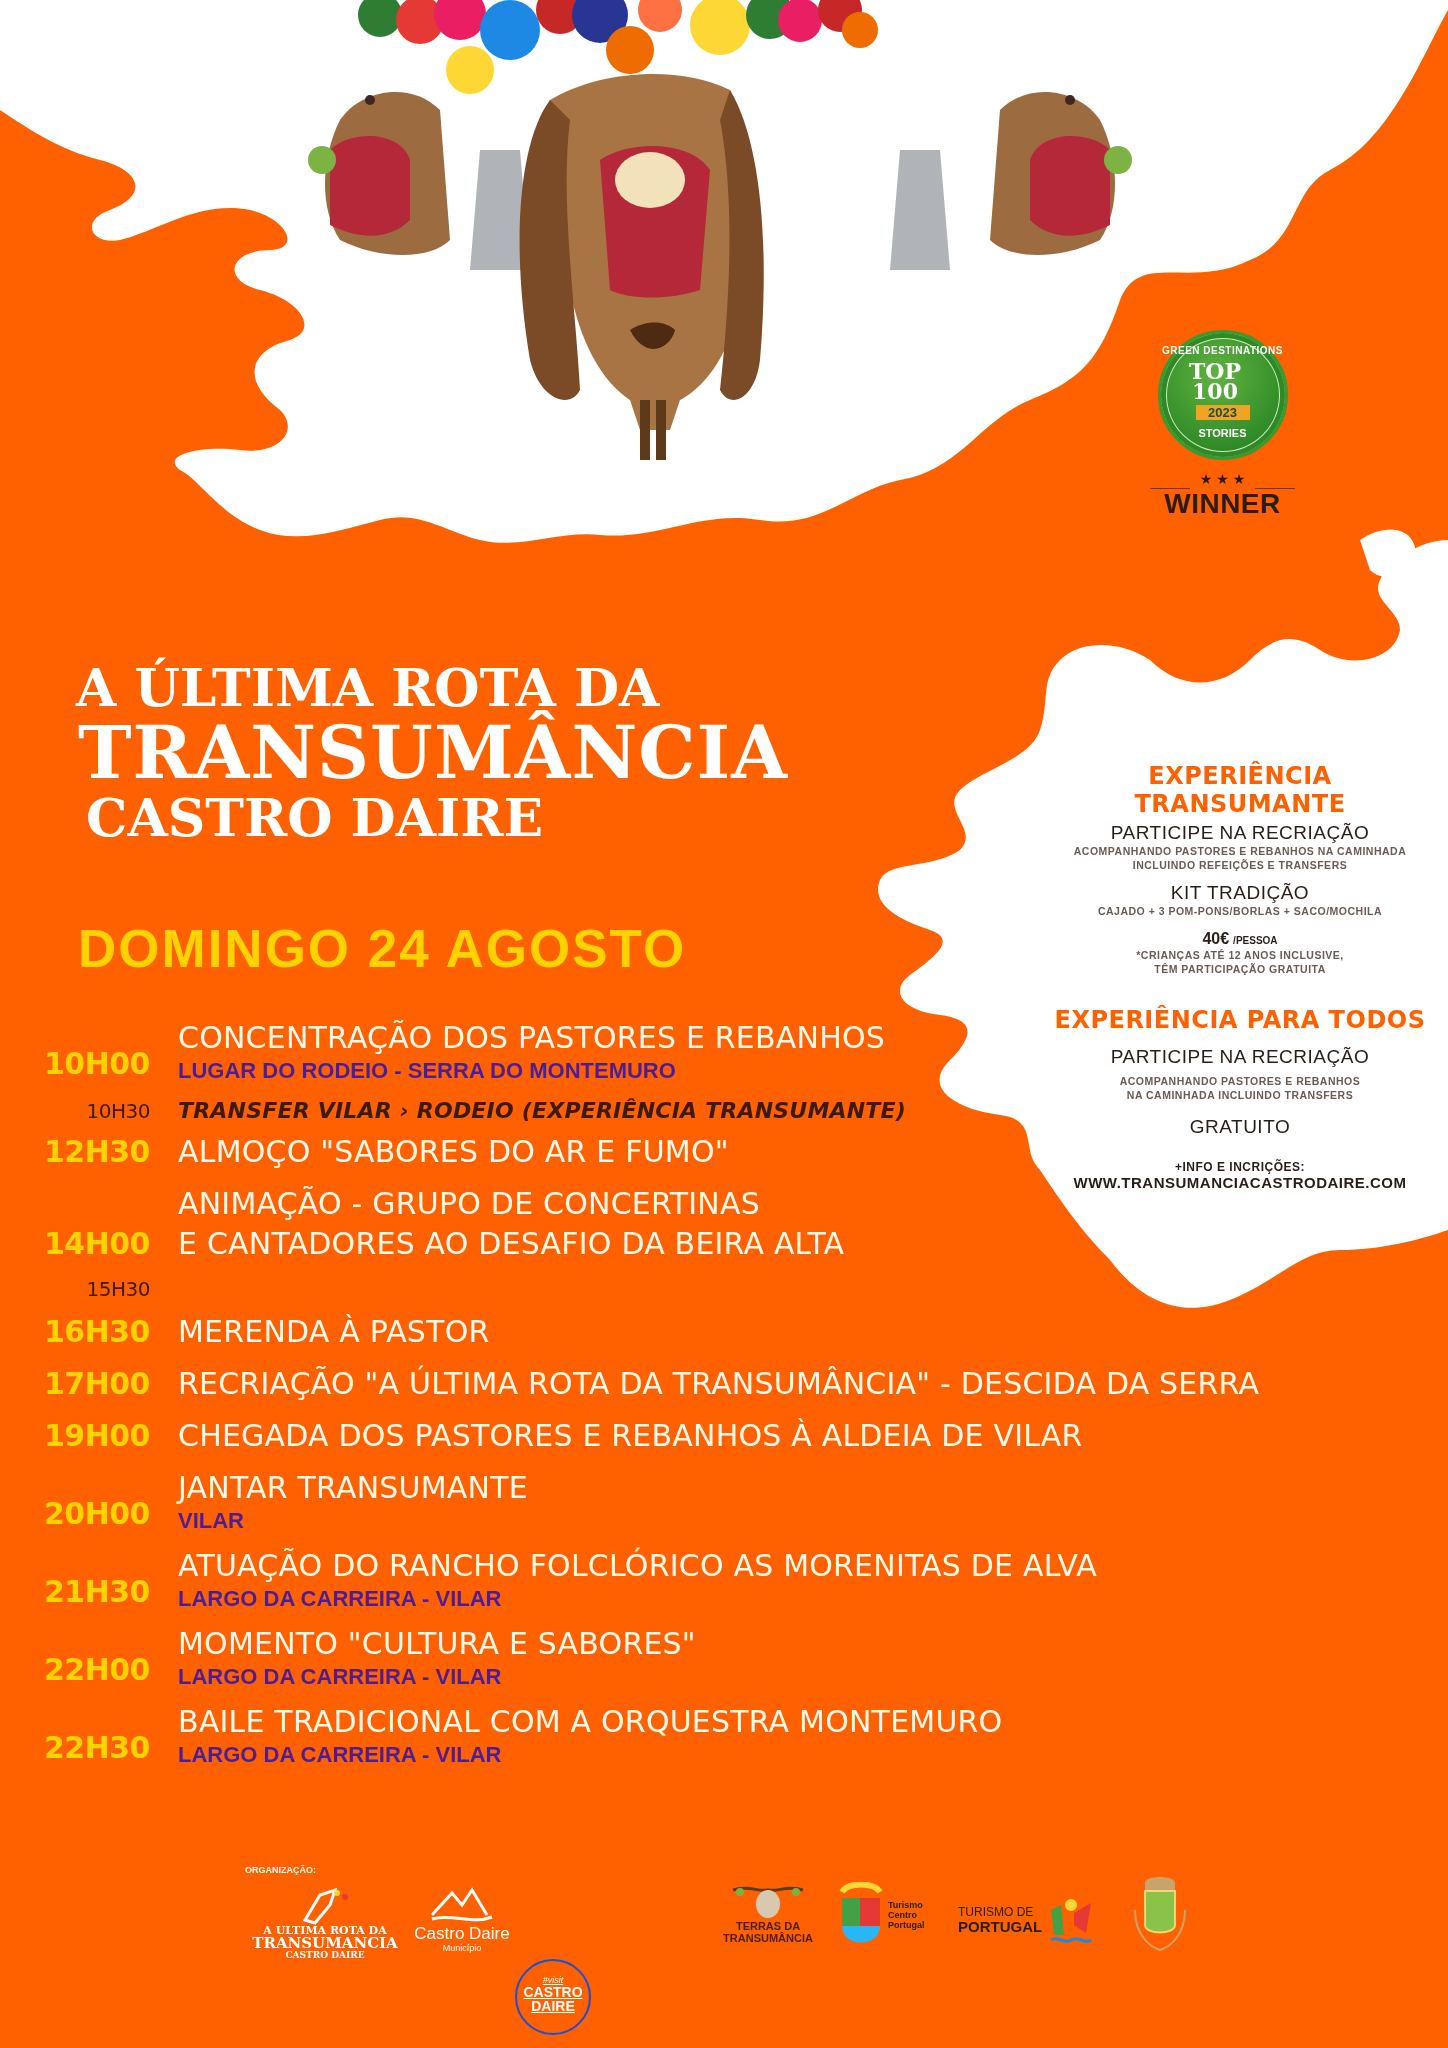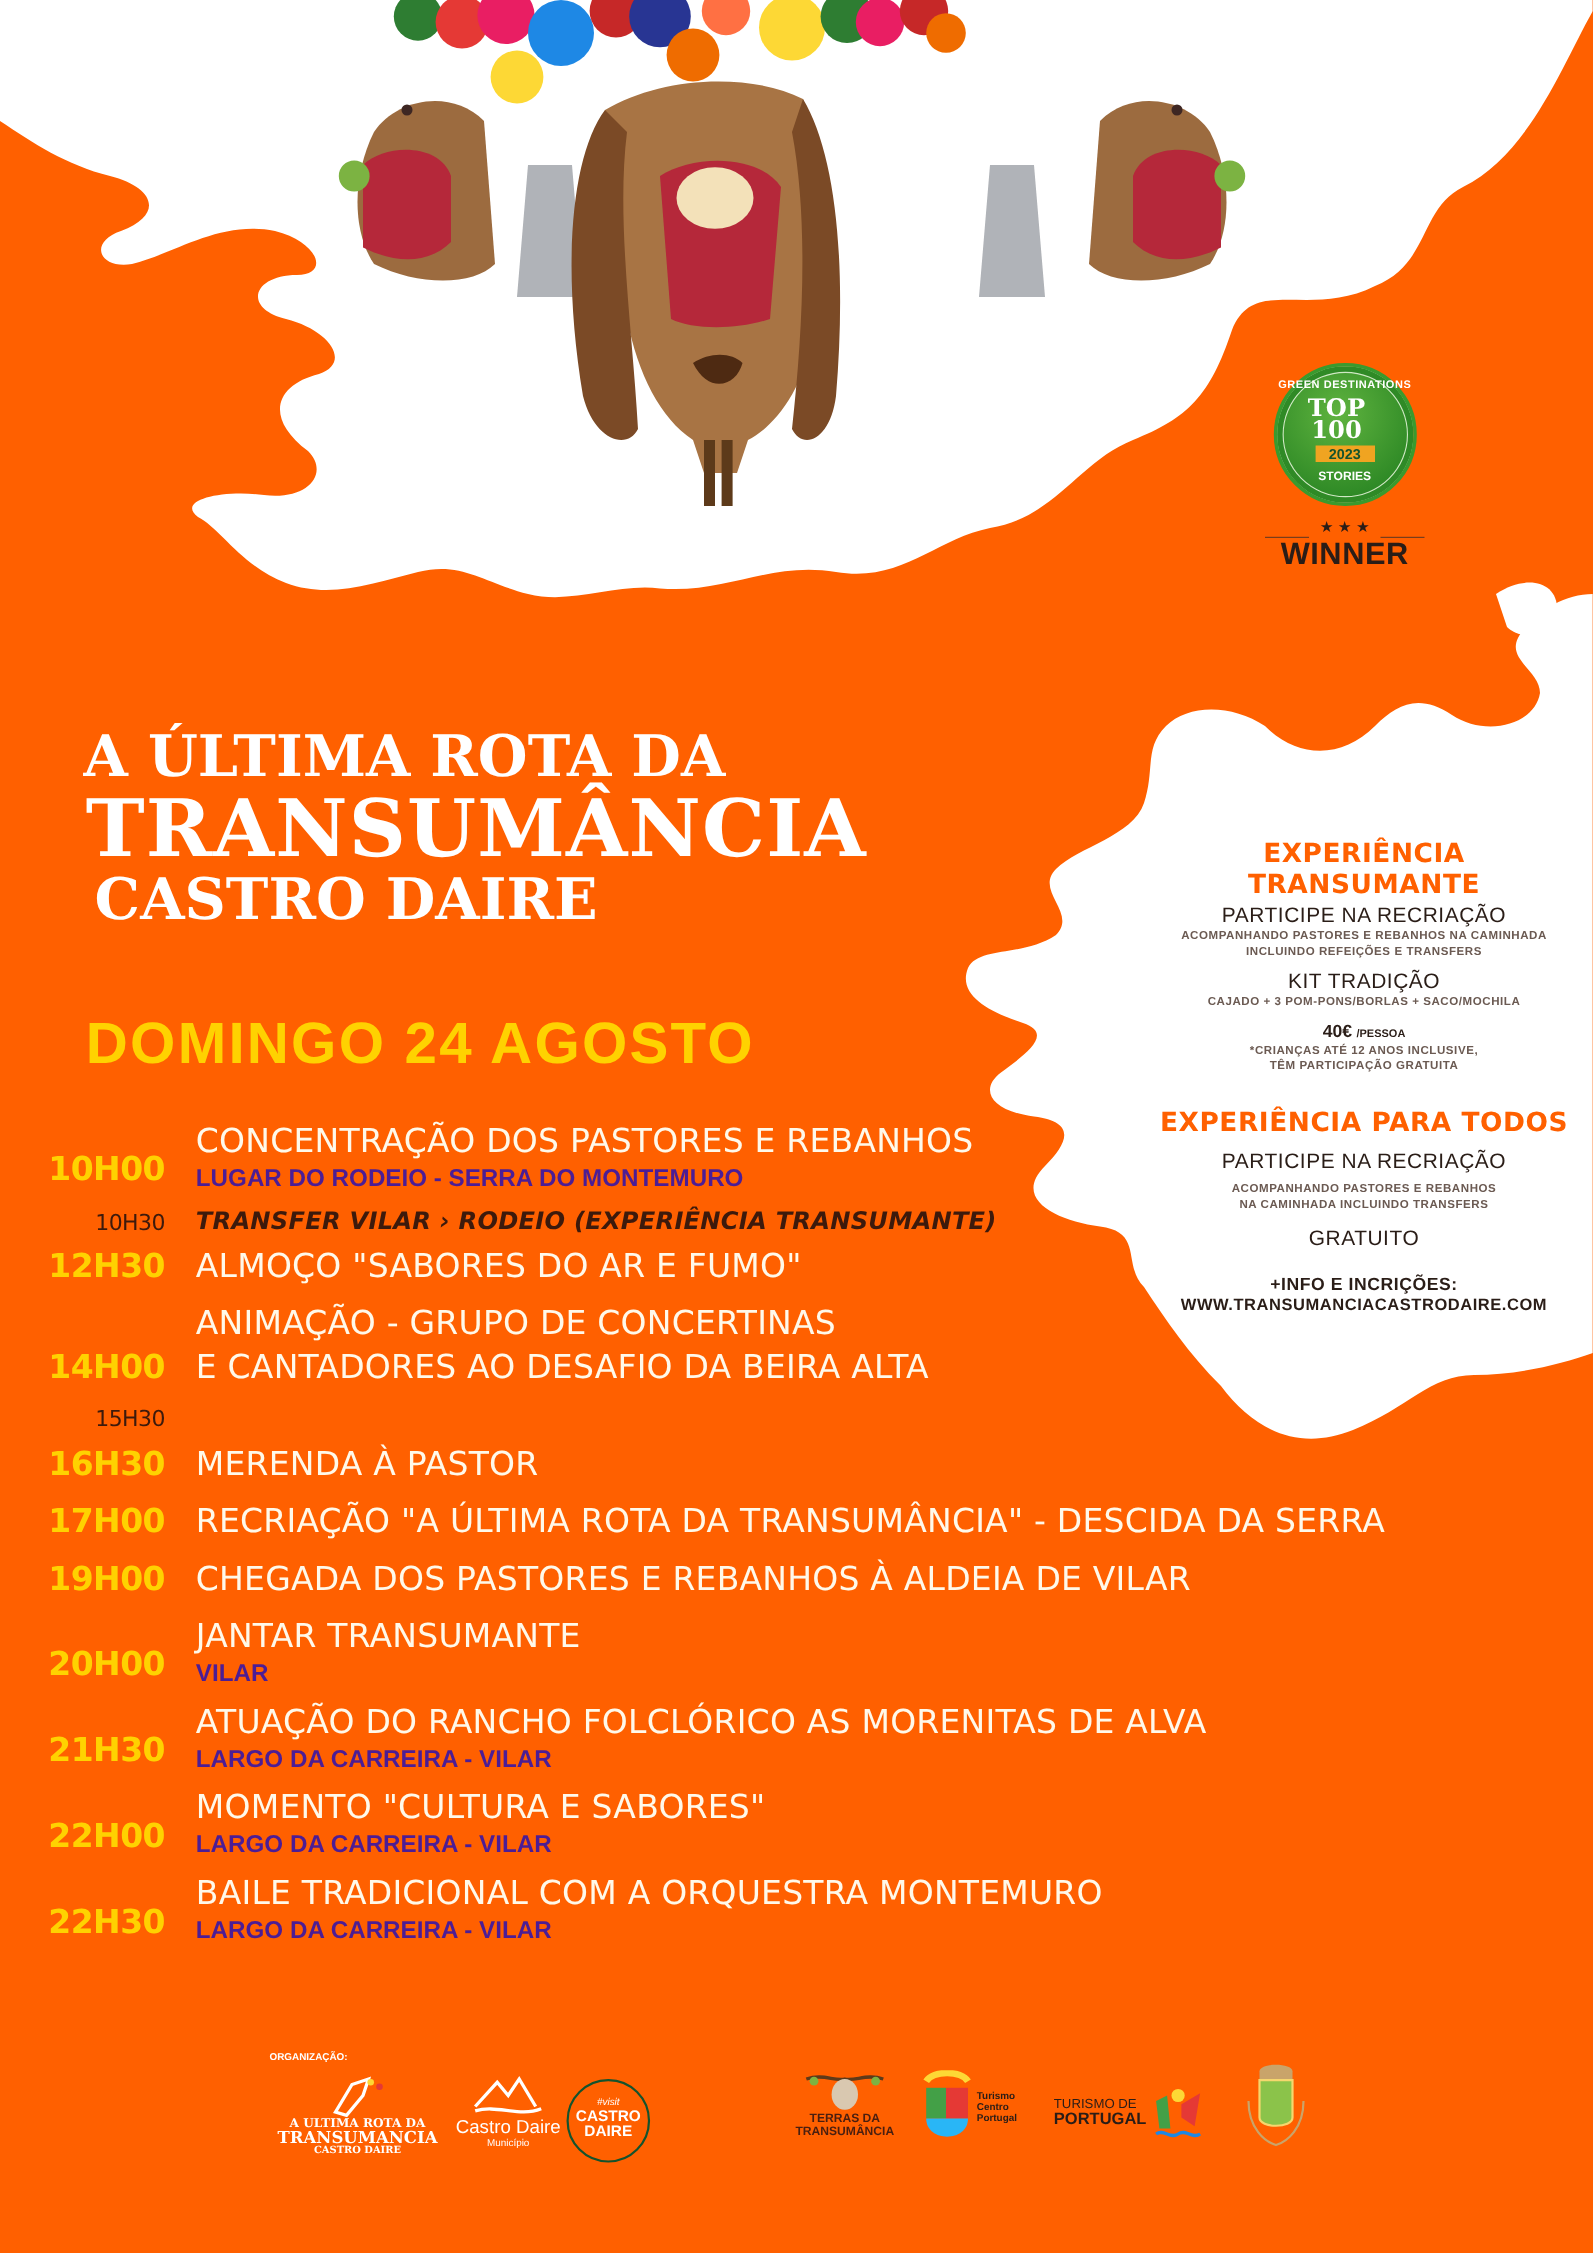--- a/index.html
+++ b/index.html
@@ -52,21 +52,21 @@
   .row.minor .time { color: #3d1a0c; font-size: 20px; font-weight: normal; line-height: 30px; }
   .row.minor .main { color: #3d1a0c; font-style: italic; font-weight: bold; font-size: 22px; line-height: 30px; }
 
   
   .info { position: absolute; left: 1040px; top: 762px; width: 400px; text-align: center; color: #2a1d17; }
   .info .h-orange { color: #ff6000; font-weight: bold; font-size: 24px; letter-spacing: 0.5px; font-family: "DejaVu Sans", sans-serif; }
   .info .h-dark { font-weight: normal; font-size: 19px; letter-spacing: 0.5px; margin-top: 4px; }
   .info .small { font-size: 10.5px; color: #6b5a52; font-weight: bold; letter-spacing: 0.5px; line-height: 14px; }
   .info .price { font-size: 16px; font-weight: bold; margin-top: 12px; }
   .info .price span { font-size: 10px; margin-left: 4px; }
-  .info .web-label { font-size: 16px; font-weight: bold; margin-top: 22px; letter-spacing: 0.5px; }
+  .info .web-label { font-size: 12px; font-weight: bold; margin-top: 22px; letter-spacing: 0.5px; }
   .info .web { font-size: 15px; font-weight: bold; letter-spacing: 0.5px; }
 
   
   .org-label { position: absolute; left: 245px; top: 1865px; color: #fff; font-size: 9px; font-weight: bold; }
   .logo { position: absolute; color: #fff; text-align: center; }
   .logo-art { display: block; margin: 0 auto; }
 </style>
 </head>
 <body>
 
@@ -258,21 +258,21 @@
 
   <div class="logo" style="left:412px;top:1885px;width:100px;">
     <svg class="logo-art" width="70" height="40" viewBox="0 0 70 40">
       <path d="M5 30 L25 8 L35 20 L45 5 L60 30" fill="none" stroke="#fff" stroke-width="3"></path>
       <path d="M5 34 C25 28 45 40 65 32" fill="none" stroke="#fff" stroke-width="3"></path>
     </svg>
     <div style="font-size:17px;line-height:18px">Castro Daire</div>
     <div style="font-size:9px">Município</div>
   </div>
 
-  <div class="logo" style="left:515px;top:1890px;width:76px;height:76px;border:2px solid #14532d;border-radius:50%;box-sizing:border-box;padding-top:14px;">
+  <div class="logo" style="left:515px;top:1959px;width:76px;height:76px;border:2px solid #1d4ed8;border-radius:50%;box-sizing:border-box;padding-top:14px;text-decoration:underline;">
     <div style="font-size:9px;font-style:italic">#visit</div>
     <div style="font-size:14px;font-weight:bold;line-height:14px">CASTRO</div>
     <div style="font-size:14px;font-weight:bold;line-height:14px">DAIRE</div>
   </div>
 
   <div class="logo" style="left:718px;top:1880px;width:100px;color:#4a1f10;">
     <svg class="logo-art" width="80" height="40" viewBox="0 0 80 40">
       <path d="M5 10 C20 5 30 12 40 10 C50 12 60 5 75 10" fill="none" stroke="#5d3a1a" stroke-width="3"></path>
       <ellipse cx="40" cy="24" rx="12" ry="14" fill="#d9c8b0"></ellipse>
       <circle cx="12" cy="12" r="4" fill="#7cb342"></circle>

